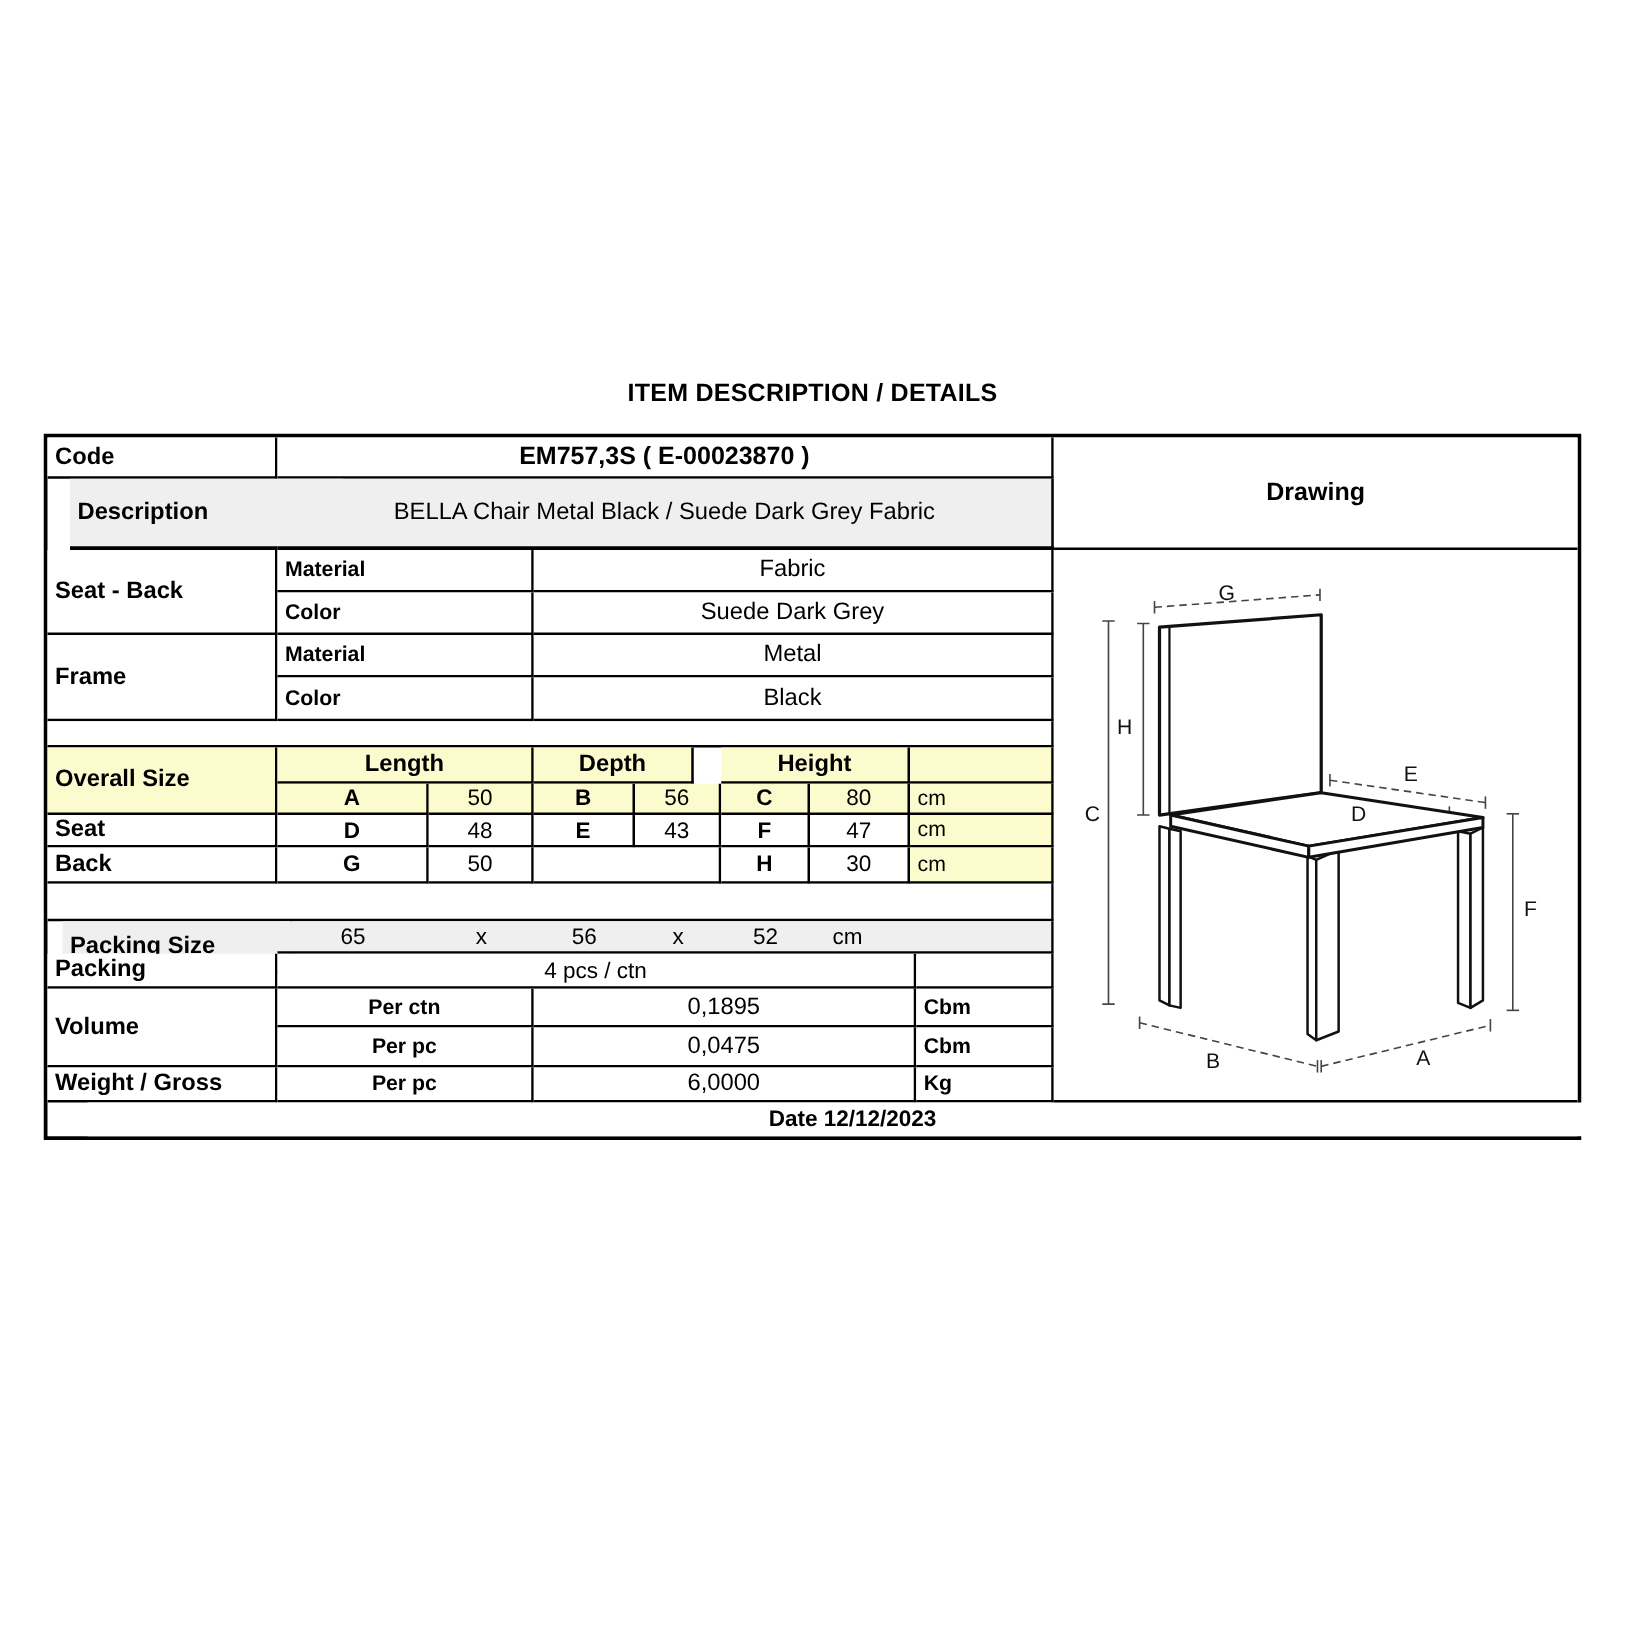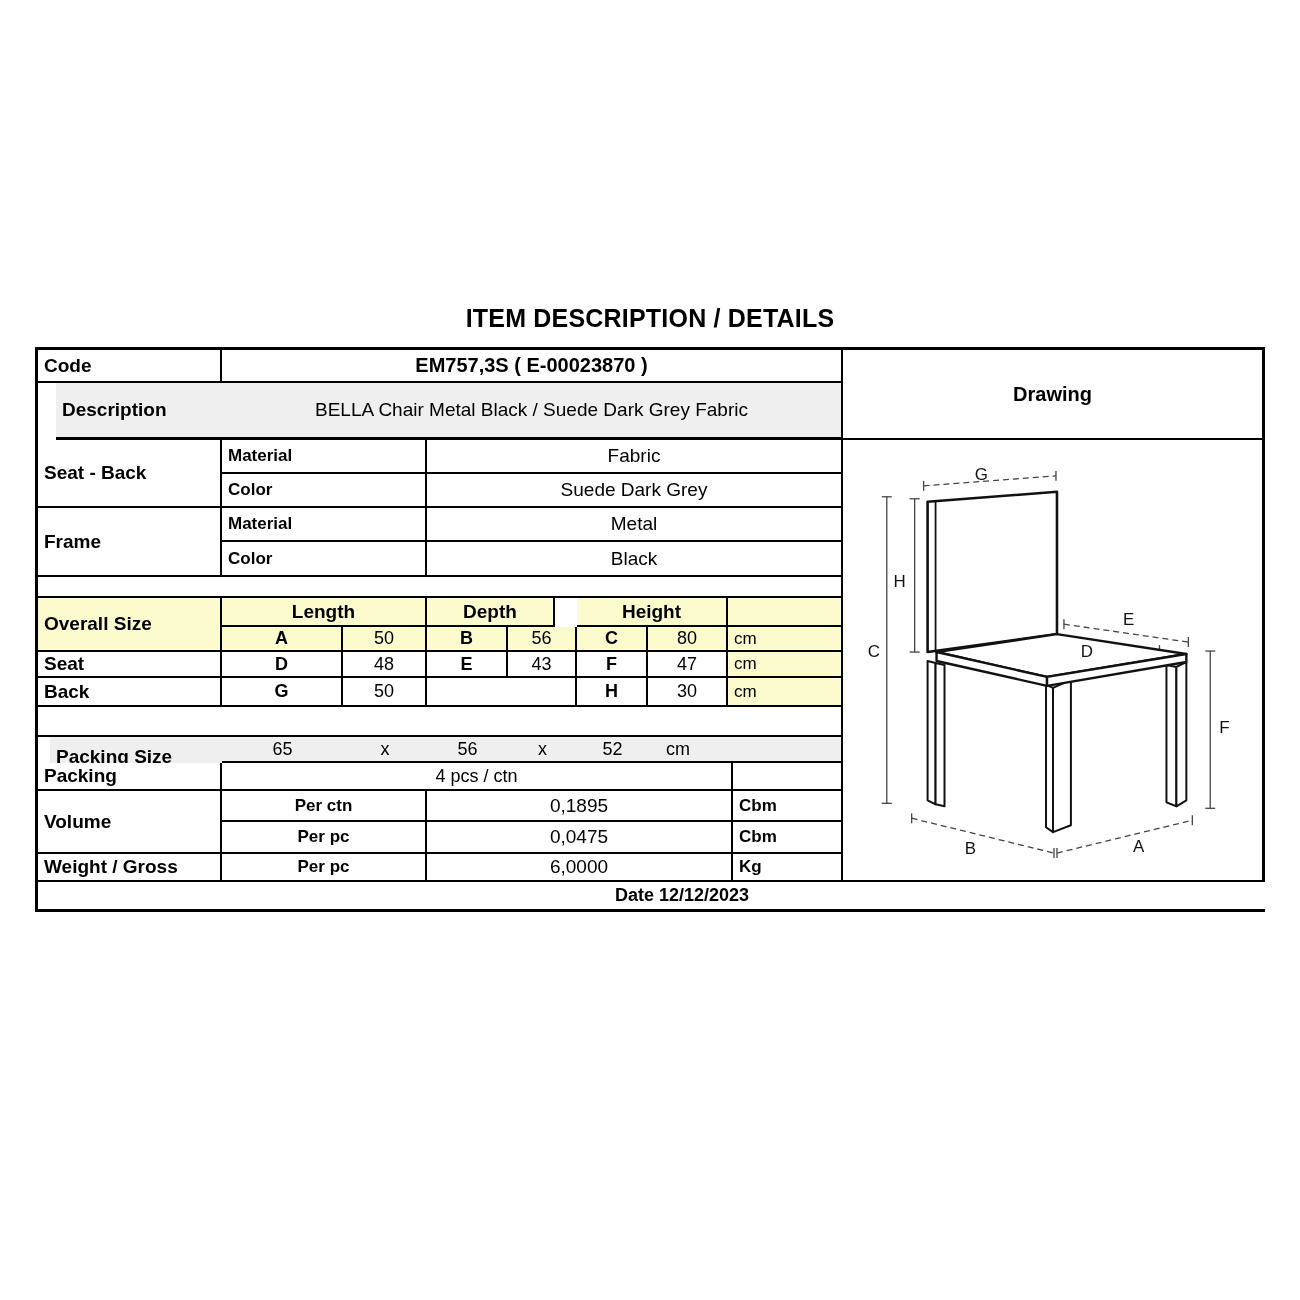--- a/index.html
+++ b/index.html
@@ -1,17 +1,17 @@
 <!DOCTYPE html>
 <html><head>
 <meta charset="utf-8">
 <style>
   html,body{margin:0;padding:0;background:#ffffff;}
   body{width:1300px;height:1300px;position:relative;font-family:"Liberation Sans",sans-serif;color:#000;}
-  .page-title{position:absolute;left:0;top:304px;width:1300px;text-align:center;font-size:25px;font-weight:bold;letter-spacing:.2px;}
+  .page-title{position:absolute;left:0;top:304px;width:1300px;text-align:center;font-size:20px;font-weight:bold;letter-spacing:.2px;}
   .spec-table{position:absolute;left:35px;top:347px;width:1230px;height:565px;border:3px solid #000;box-sizing:border-box;}
   .cell{position:absolute;box-sizing:border-box;border-right:2px solid #000;border-bottom:2px solid #000;display:flex;align-items:center;font-size:18px;overflow:hidden;background:#fff;}
   .cell.noR{border-right:none;text-align:center;}
   .cell.noB{border-bottom:none;margin-left:32px;}
   .lft{padding-left:6px;justify-content:flex-start;}
   .ctr{justify-content:center;text-align:center;}
   .b{font-weight:bold;}
   .f19{font-size:19px;}
   .f20{font-size:20px;}
   .f17{font-size:17px;}

